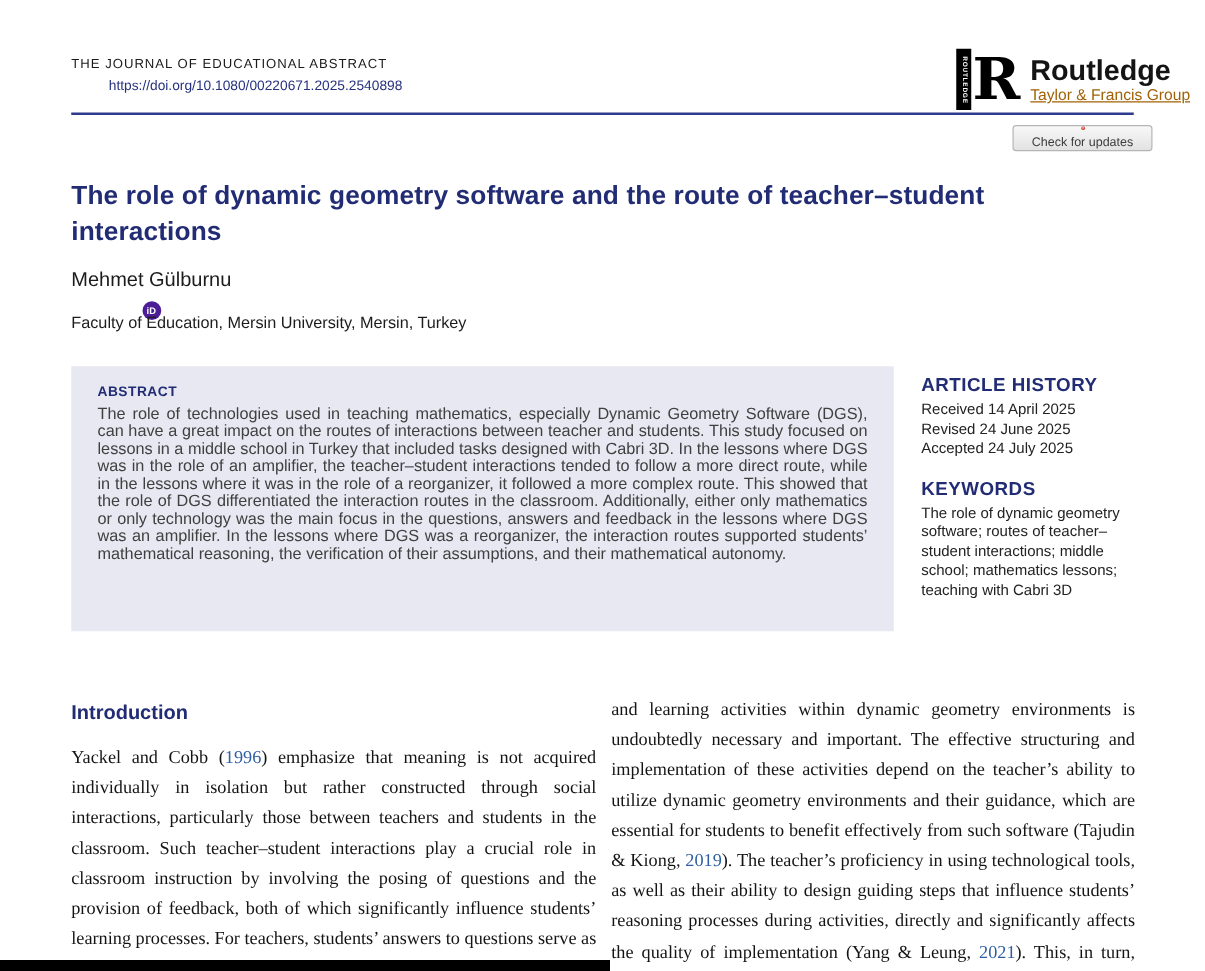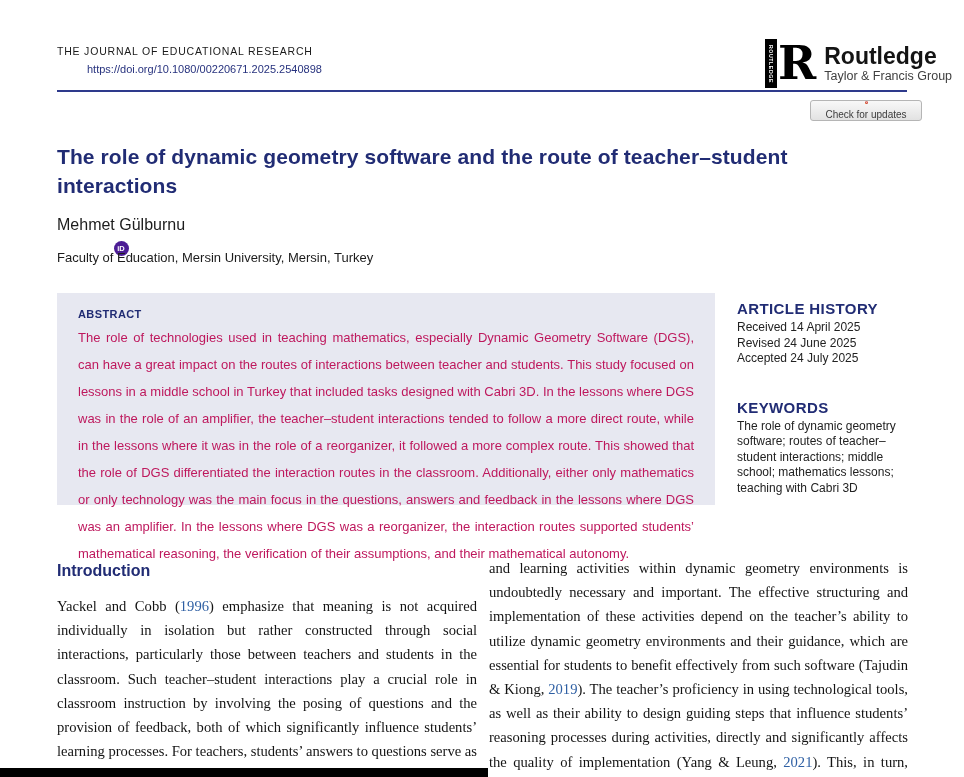--- a/index.html
+++ b/index.html
@@ -36,21 +36,21 @@
     display: flex; align-items: center; justify-content: center;
     color: #fff; font-size: 5.2px; font-weight: 700; letter-spacing: 0.6px;
     writing-mode: vertical-rl;
   }
   .logo-R {
     font-family: "DejaVu Serif", serif; font-weight: 700;
     font-size: 46px; line-height: 49px; color: #000; margin-left: 1px;
   }
   .logo-text { margin-left: 8px; padding-top: 4px; }
   .logo-imprint { font-size: 23px; font-weight: 600; color: #141414; line-height: 26px; }
-  .logo-group { font-size: 12.5px; color: #404040; line-height: 15px; }
+  .logo-group { font-size: 12.5px; color: #a16207; line-height: 15px; text-decoration: underline; }
 
   
   .check-btn {
     position: absolute; left: 810px; top: 100px; width: 112px; height: 21px;
     background: linear-gradient(#f8f8f8, #e2e2e2);
     border: 1px solid #b5b5b5; border-radius: 3px;
     display: flex; align-items: center; gap: 5px; padding: 0 7px;
     cursor: pointer;
     flex-direction: column;
   }
@@ -72,27 +72,27 @@
   }
   .affiliation { position: absolute; left: 57px; top: 250px; font-size: 13px; color: #1c1c1c; }
 
   
   .abstract-box {
     position: absolute; left: 57px; top: 293px; width: 658px; height: 212px;
     background: #e7e8f1; padding: 15px 21px;
   }
   .abstract-heading { font-size: 11px; font-weight: 700; color: #212c74; letter-spacing: 0.4px; margin-bottom: 4px; }
   .abstract-text {
-    font-size: 13px; line-height: 27px; color: #be185d;
+    font-size: 13px; line-height: 14px; color: #404040;
     text-align: justify;
   }
   .sidebar { position: absolute; left: 737px; top: 300px; width: 174px; }
   .sidebar-heading { font-size: 15px; font-weight: 700; color: #212c74; letter-spacing: 0.4px; margin-bottom: 3px; }
   .sidebar-line { font-size: 12px; color: #222; line-height: 15.5px; }
-  .sidebar-block + .sidebar-block { margin-top: 32px; }
+  .sidebar-block + .sidebar-block { margin-top: 16px; }
   .keywords { font-size: 12px; color: #222; line-height: 15.5px; }
 
   
   .intro-heading {
     position: absolute; left: 57px; top: 562px;
     font-size: 16px; font-weight: 700; color: #212c74;
   }
   .col {
     position: absolute; width: 420px;
     font-family: "Liberation Serif", serif;
@@ -107,21 +107,21 @@
   .bottom-bar {
     position: absolute; left: 0; top: 768px; width: 488px; height: 9px;
     background: #000;
   }
 </style>
 </head>
 <body>
 
 <div class="page">
 
-  <div class="journal-name">THE JOURNAL OF EDUCATIONAL RESEARCH</div>
+  <div class="journal-name">THE JOURNAL OF EDUCATIONAL ABSTRACT</div>
   <a class="doi">https://doi.org/10.1080/00220671.2025.2540898</a>
   <div class="header-rule"></div>
 
   <div class="logo">
     <div class="logo-mark">
       <div class="logo-vert">ROUTLEDGE</div>
       <div class="logo-R">R</div>
     </div>
     <div class="logo-text">
       <div class="logo-imprint">Routledge</div>

